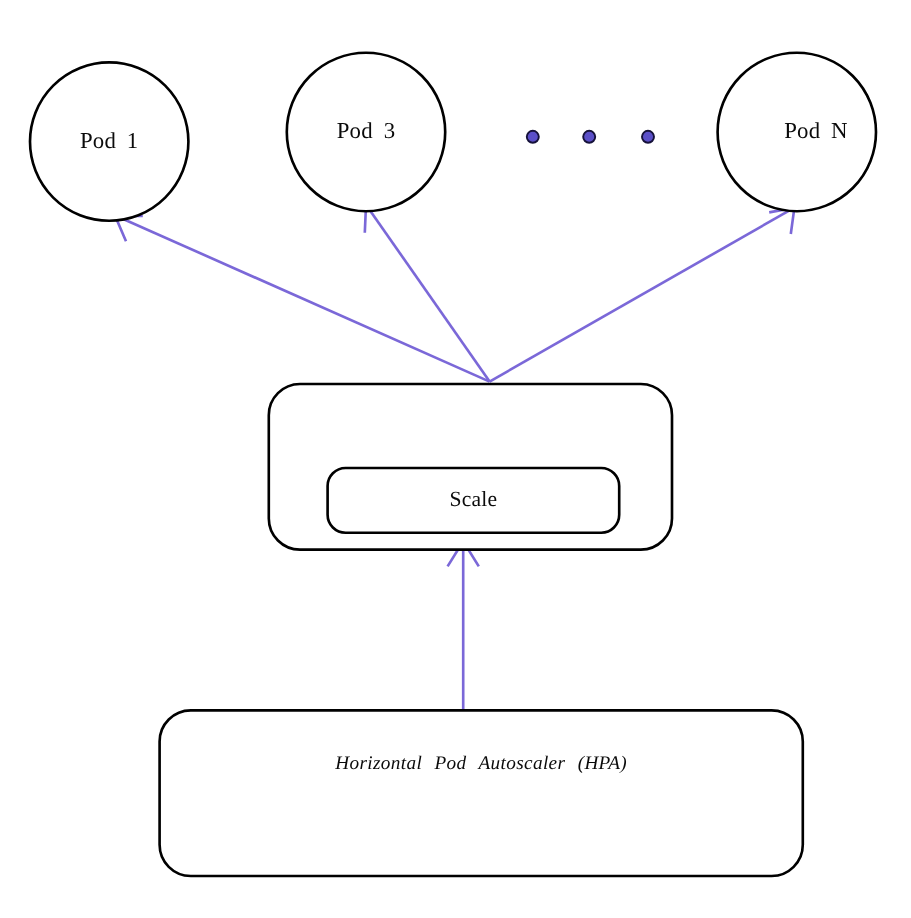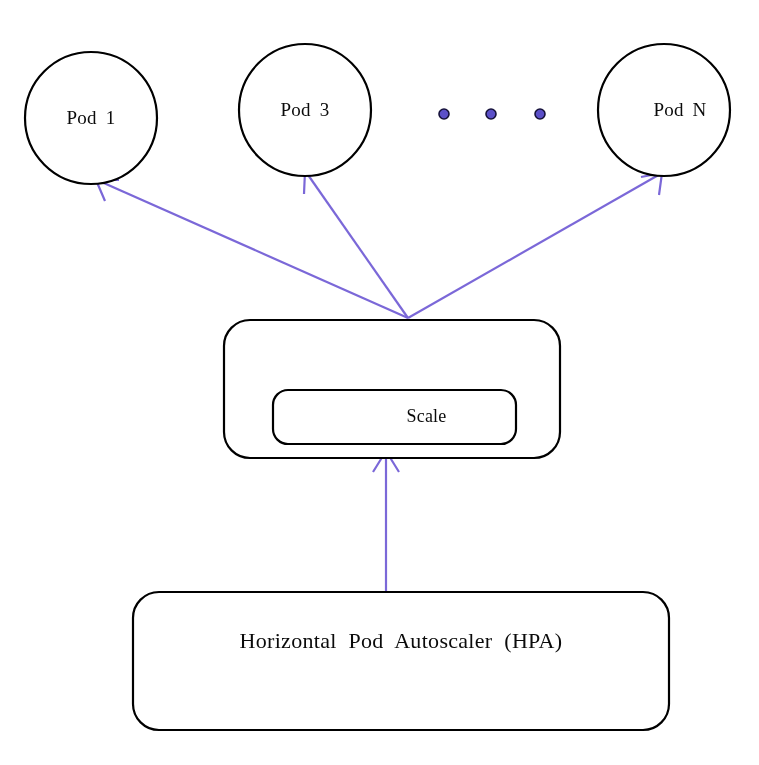--- a/index.html
+++ b/index.html
@@ -62,23 +62,24 @@
   }
   .deployment-label {
     font-size: 19px;
     letter-spacing: 0.2px;
   }
   .scale-label {
     font-size: 18px;
     letter-spacing: 0.2px;
   }
   .hpa-label {
-    font-size: 22px;
+    font-size: 16px;
     word-spacing: 6px;
     letter-spacing: 0.3px;
+    font-style: italic;
   }
 </style>
 </head>
 <body>
 
 <div id="canvas">
 
   <svg id="diagram" viewBox="0 0 759 765">
 
     <g>
@@ -116,17 +117,17 @@
     <rect class="shape-stroke" x="133" y="592" width="536" height="138" rx="26" ry="26"></rect>
   </svg>
 
   <div class="node-label pod-label" style="left:25px; top:107px; width:132px;">Pod  1</div>
 
   <div class="node-label pod-label" style="left:239px; top:99px; width:132px;">Pod  3</div>
 
   <div class="node-label pod-label" style="left:598px; top:99px; width:132px;margin-left:16px;">Pod  N</div>
 
 
-  <div class="node-label scale-label" style="left:273px; top:406px; width:243px;margin-left:32px;">Scale</div>
+  <div class="node-label scale-label" style="left:273px; top:406px; width:243px;">Scale</div>
 
   <div class="node-label hpa-label" style="left:133px; top:628px; width:536px;">Horizontal Pod Autoscaler (HPA)</div>
 
 </div>
 
 </body></html>

